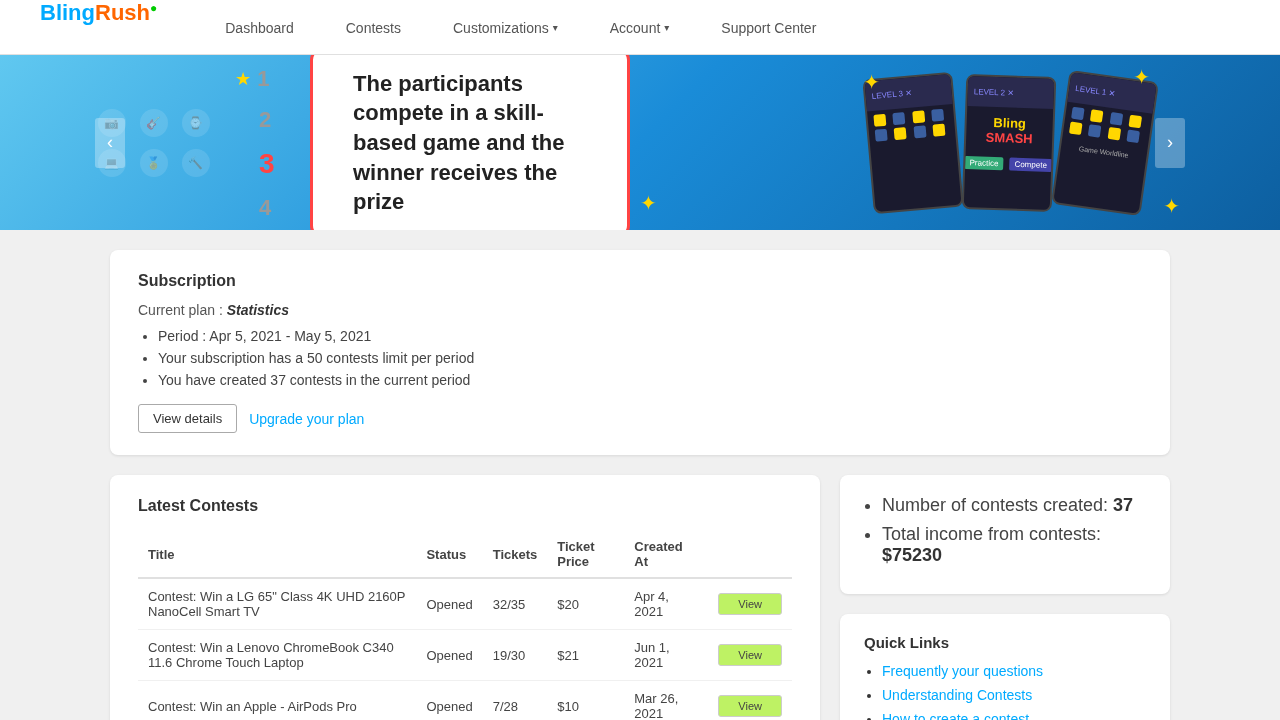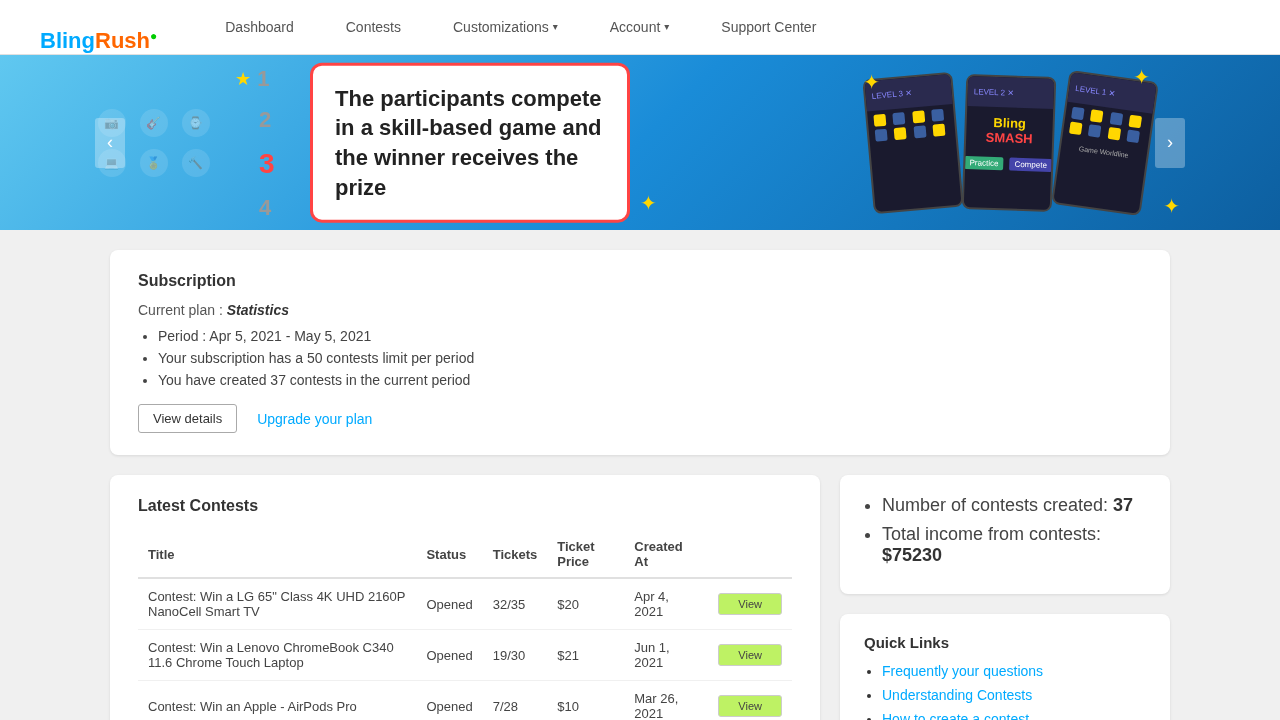--- a/index.html
+++ b/index.html
@@ -4,21 +4,21 @@
   <style>
     * { box-sizing: border-box; margin: 0; padding: 0; }
     body { font-family: Arial, sans-serif; font-size: 14px; background: #f0f0f0; color: #333; }
 
     
     .navbar {
       background: #fff;
       border-bottom: 1px solid #e0e0e0;
       padding: 0 40px;
       display: flex;
-      align-items: flex-end;
+      align-items: flex-start;
       height: 55px;
       gap: 30px;
     }
     .logo {
       font-size: 22px;
       font-weight: bold;
       margin-right: 20px;
     }
     .logo-bling { color: #00aaff; }
     .logo-rush { color: #ff6600; }
@@ -96,21 +96,21 @@
     .step-num.active { color: #FF4444; }
     .step-num.inactive { color: #999; }
     .banner-speech-bubble {
       position: absolute;
       left: 310px;
       top: 50%;
       transform: translateY(-50%);
       background: white;
       border: 3px solid #FF4444;
       border-radius: 12px;
-      padding: 18px 22px;
+      padding: 18px 40px;
       width: 320px;
       font-size: 22px;
       font-weight: bold;
       color: #222;
       line-height: 1.35;
     }
     .banner-arrow-left, .banner-arrow-right {
       position: absolute;
       top: 50%;
       transform: translateY(-50%);
@@ -203,21 +203,21 @@
     .subscription-title {
       font-size: 16px;
       font-weight: 600;
       margin-bottom: 12px;
       color: #333;
     }
     .plan-label { color: #555; font-size: 14px; }
     .plan-name { font-weight: bold; font-style: italic; color: #333; }
     .sub-bullets { list-style: disc; margin-left: 20px; margin-top: 10px; }
     .sub-bullets li { margin-bottom: 6px; color: #444; font-size: 14px; }
-    .sub-actions { margin-top: 16px; display: flex; gap: 20px; align-items: center; }
+    .sub-actions { margin-top: 16px; display: flex; gap: 12px; align-items: center; }
     .btn-view-details {
       border: 1px solid #aaa;
       background: white;
       padding: 6px 14px;
       cursor: pointer;
       border-radius: 3px;
       font-size: 13px;
       color: #333;
     }
     .link-upgrade { color: #00aaff; text-decoration: none; font-size: 14px; cursor: pointer; }

